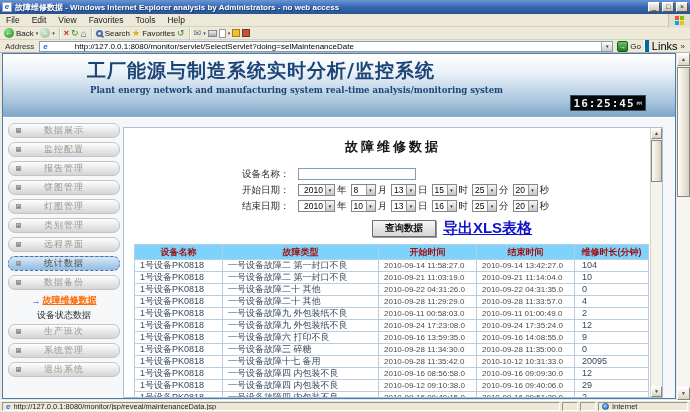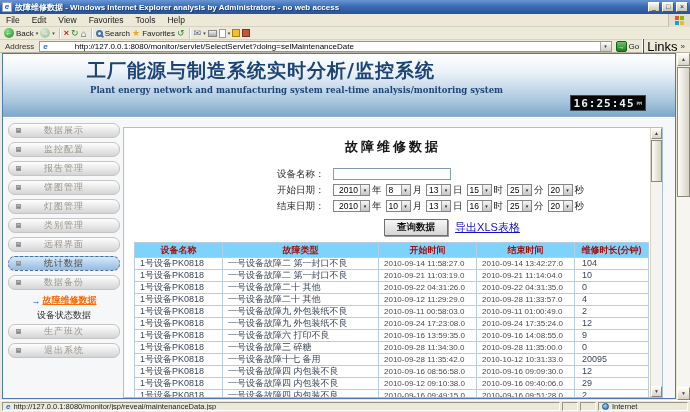--- a/index.html
+++ b/index.html
@@ -58,21 +58,21 @@
   .addr-label { font-size:8px; color:#333; padding:0 5px 0 3px; }
   .addr-field { flex:1; height:11px; background:#fff; border:1px solid #7f9db9;
     display:flex; align-items:center; overflow:hidden; }
   .e-icon { color:#2a6fd4; font-weight:bold; font-style:italic; font-size:8px; padding:0 3px; flex:none; }
   .addr-url { flex:1; font-size:8px; color:#000; white-space:nowrap; overflow:hidden;padding-left:24px; }
   .addr-drop { width:11px; height:9px; flex:none; background:linear-gradient(#fdfdfd,#cfcbbc);
     border-left:1px solid #aaa; font-size:5px; line-height:9px; text-align:center; color:#333; }
   .go-btn { display:flex; align-items:center; gap:2px; margin:0 4px; font-size:8px; color:#1a1a1a; }
   .go-ic { width:11px; height:11px; background:linear-gradient(#6cc26c,#1d7a1d); border:1px solid #166016;
     border-radius:2px; color:#fff; font-size:7px; line-height:10px; text-align:center; }
-  .links-lbl { font-size:13px; padding:0 3px; border-left:1px solid #0369a1; box-shadow:-1px 0 0 #fff; }
+  .links-lbl { font-size:11px; padding:0 3px; border-left:4px solid #0369a1; box-shadow:-1px 0 0 #fff; }
   .links-chev { font-size:8px; color:#333; padding-right:3px; }
 
   
   .page { position:absolute; left:2px; top:53px; width:674px; height:346px;
     background:#fff; border:1px solid #4a7ab8; overflow:hidden; }
   .banner { position:relative; width:100%; height:63px;
     background:linear-gradient(180deg,#ffffff 0%,#eaf1f8 30%,#abc7de 75%,#7fa8c9 100%);
     border-bottom:1px solid #8fb0cf; }
   .banner-title { position:absolute; left:84px; top:4px; font-family:"DejaVu Serif", serif;
     font-size:19px; font-weight:bold; color:#1c4476; letter-spacing:1px; white-space:nowrap; }
@@ -100,35 +100,35 @@
   .sub-arrow { display:none; margin-right:2px; color:#1d4fd0; font-weight:bold; font-size:9px; }
   .side-item.active .sub-arrow { display:inline; }
   .side-item.active .side-label { color:#ff6a00; font-weight:bold; text-decoration:underline; }
 
   #main { position:absolute; left:120px; top:9px; width:540px; height:271px;
     background:#fff; border:1px solid #a8c0d8; overflow:hidden; }
   .main-title { text-align:center; margin-top:10px; font-size:13px; font-weight:bold;
     color:#151515; letter-spacing:3px; }
   .qform { margin:10px 0 0 118px; font-size:9.5px; color:#2a2a2a; }
   .form-row { display:flex; align-items:center; height:16px; }
-  .form-label { width:56px; flex:none;margin-left:35px; }
+  .form-label { width:56px; flex:none; }
   .text-input { width:118px; height:12px; border:1px solid #7f9db9; background:#fff;
     font-size:9px; padding:0 2px; font-family:inherit; }
   .sel { display:inline-flex; align-items:center; border:1px solid #858585; background:#fff;
     height:12px; margin-right:1px; }
   .sv { font-size:8.5px; padding:0 2px; min-width:14px; color:#000; }
   .sel.year .sv { min-width:26px;text-align:right; }
   .sb { width:9px; height:10px; background:linear-gradient(#f6f6f6,#c6c6c6);
     border-left:1px solid #999; font-size:5px; line-height:10px; text-align:center; color:#222; }
   .unit { margin:0 4px 0 1px; }
   .actions { display:flex; align-items:center; justify-content:center; margin-top:5px; gap:7px; }
   .query-btn { background:linear-gradient(#f7f7f7,#d6d6d6); border:1px solid #707070;
     box-shadow:1px 1px 0 #9a9a9a; font-size:9.5px; font-weight:bold; padding:1px 12px;
     font-family:inherit; color:#111; }
-  .export-link { color:#1111cc; text-decoration:underline; font-size:11px; font-weight:normal; }
+  .export-link { color:#1111cc; text-decoration:underline; font-size:15px; font-weight:bold; }
 
   .data-table { border-collapse:collapse; table-layout:fixed; width:514px; margin:6px 0 0 10px; }
   .data-table th, .data-table td { border:1px solid #b7cde2; overflow:hidden; white-space:nowrap; }
   .data-table th { background:#7dd3fc; color:#a01212; font-size:9px; font-weight:bold; height:15px; }
   .data-table td { font-size:9px; color:#3a4658; height:11px; line-height:11px; padding:0 2px 0 5px; }
   .data-table td:nth-child(3), .data-table td:nth-child(4) { font-size:8px; color:#4a4a4a; }
   .data-table td:nth-child(5) { padding-left:7px; }
 
   
   .in-scroll { position:absolute; right:0; top:0; bottom:0; width:12px;
@@ -309,20 +309,25 @@
 
           <span class="side-label">设备状态数据</span>
         </div>
 
         <div class="side-item">
           <span class="bullet"></span>
 
           <span class="side-label">生产班次</span>
         </div>
 
+        <div class="side-item">
+          <span class="bullet"></span>
+
+          <span class="side-label">系统管理</span>
+        </div>
 
         <div class="side-item">
           <span class="bullet"></span>
 
           <span class="side-label">退出系统</span>
         </div>
       </div>
 
     <div id="main">
       <div class="main-title">故障维修数据</div>
@@ -448,21 +453,21 @@
               <td>1号设备PK0818</td>
               <td>一号设备故障二十 其他</td>
               <td>2010-09-22 04:31:26.0</td>
               <td>2010-09-22 04:31:35.0</td>
               <td>0</td>
             </tr>
 
             <tr>
               <td>1号设备PK0818</td>
               <td>一号设备故障二十 其他</td>
-              <td>2010-09-12 11:29:29.0</td>
+              <td>2010-09-28 11:29:29.0</td>
               <td>2010-09-28 11:33:57.0</td>
               <td>4</td>
             </tr>
 
             <tr>
               <td>1号设备PK0818</td>
               <td>一号设备故障九 外包装纸不良</td>
               <td>2010-09-11 00:58:03.0</td>
               <td>2010-09-11 01:00:49.0</td>
               <td>2</td>

